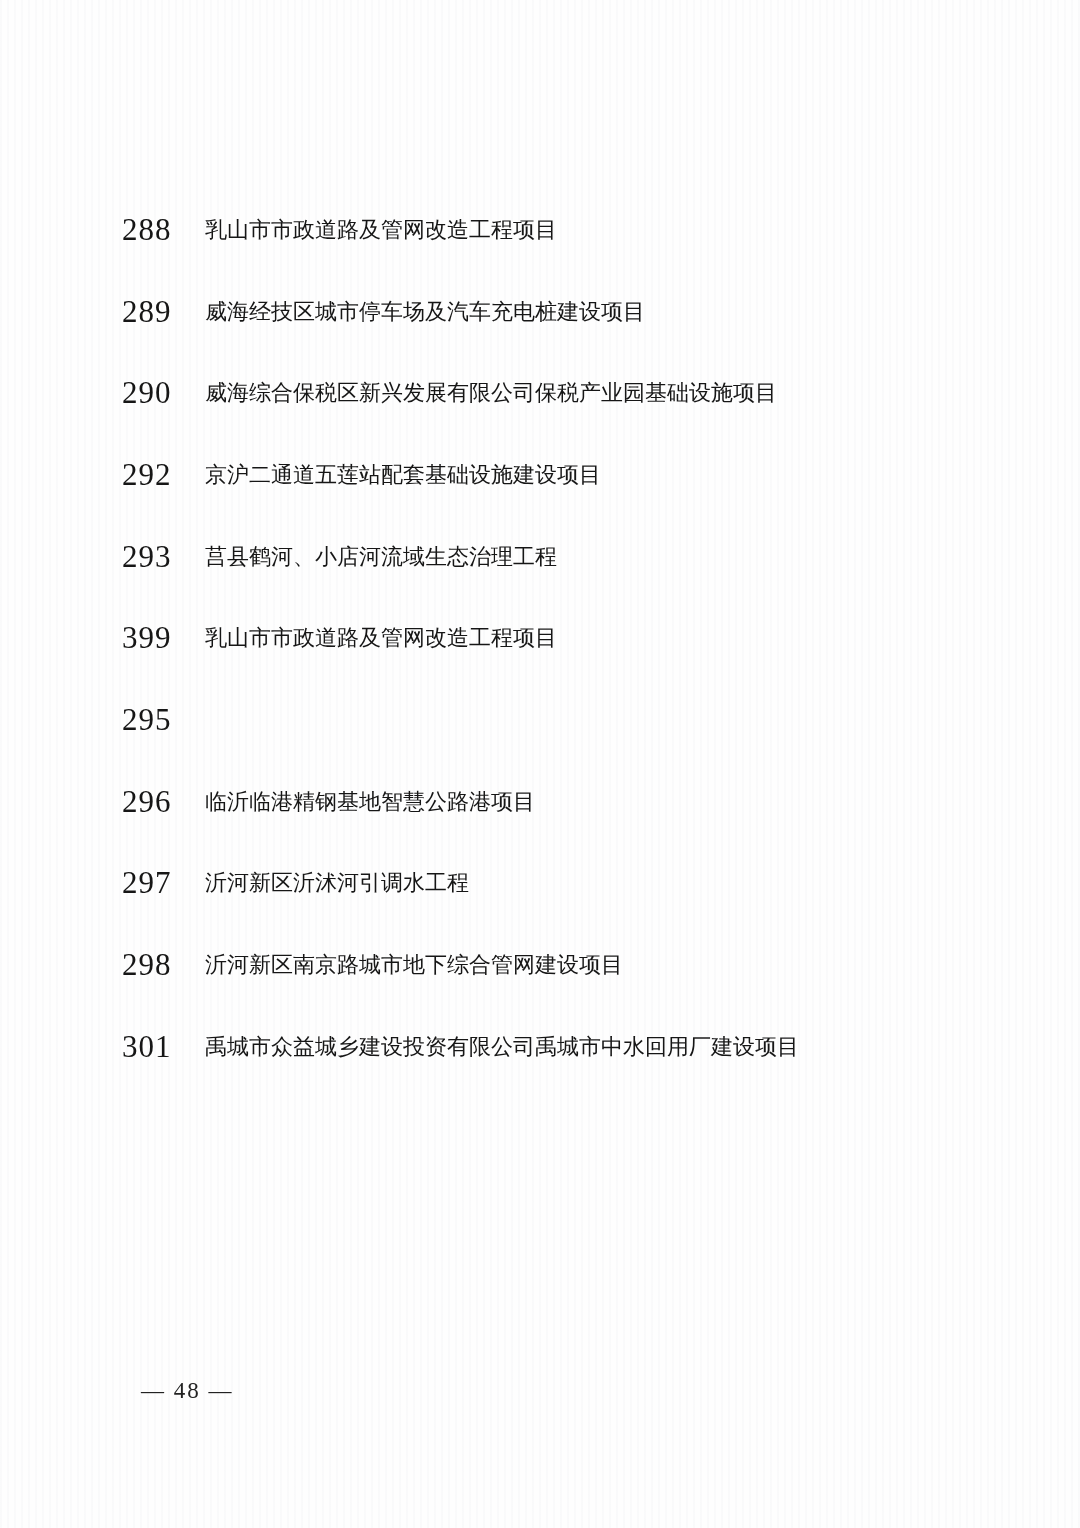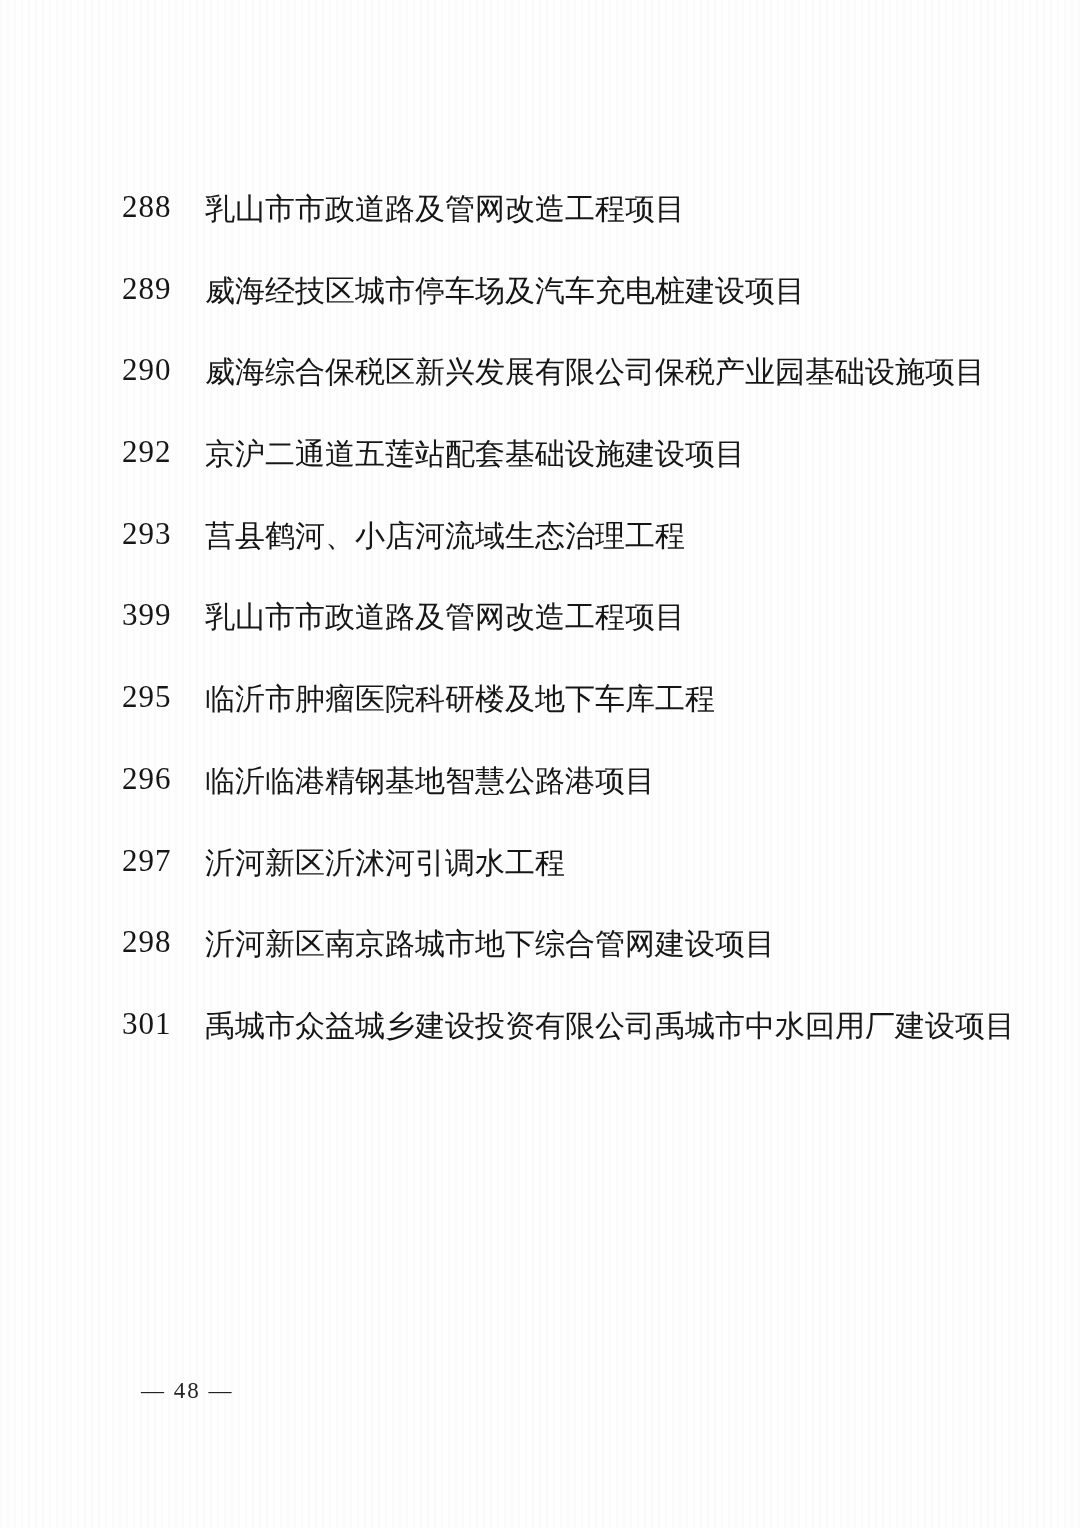--- a/index.html
+++ b/index.html
@@ -29,33 +29,34 @@
     list-style: none;
     margin: 0;
     padding: 0;
     position: absolute;
     top: 189px;
     left: 122px;
     right: 40px;
   }
   .row {
     display: flex;
+    align-items: center;
     height: 81.7px;
   }
   .num {
     width: 83px;
     flex: 0 0 83px;
     font-family: "Liberation Serif", serif;
     font-size: 31px;
     letter-spacing: 1px;
     color: #161616;
   }
   .title {
     font-family: "Liberation Serif", serif;
-    font-size: 30px;
+    font-size: 22px;
     letter-spacing: 0px;
     white-space: nowrap;
     color: #161616;
   }
   .footer {
     position: absolute;
     left: 141px;
     top: 1378px;
     font-family: "Liberation Serif", serif;
     font-size: 23px;
@@ -87,21 +88,20 @@
       <li class="row">
         <span class="num">293</span>
         <span class="title">莒县鹤河、小店河流域生态治理工程</span>
       </li>
       <li class="row">
         <span class="num">399</span>
         <span class="title">乳山市市政道路及管网改造工程项目</span>
       </li>
       <li class="row">
         <span class="num">295</span>
-        <span class="title">临沂市肿瘤医院科研楼及地下车库工程</span>
       </li>
       <li class="row">
         <span class="num">296</span>
         <span class="title">临沂临港精钢基地智慧公路港项目</span>
       </li>
       <li class="row">
         <span class="num">297</span>
         <span class="title">沂河新区沂沭河引调水工程</span>
       </li>
       <li class="row">

